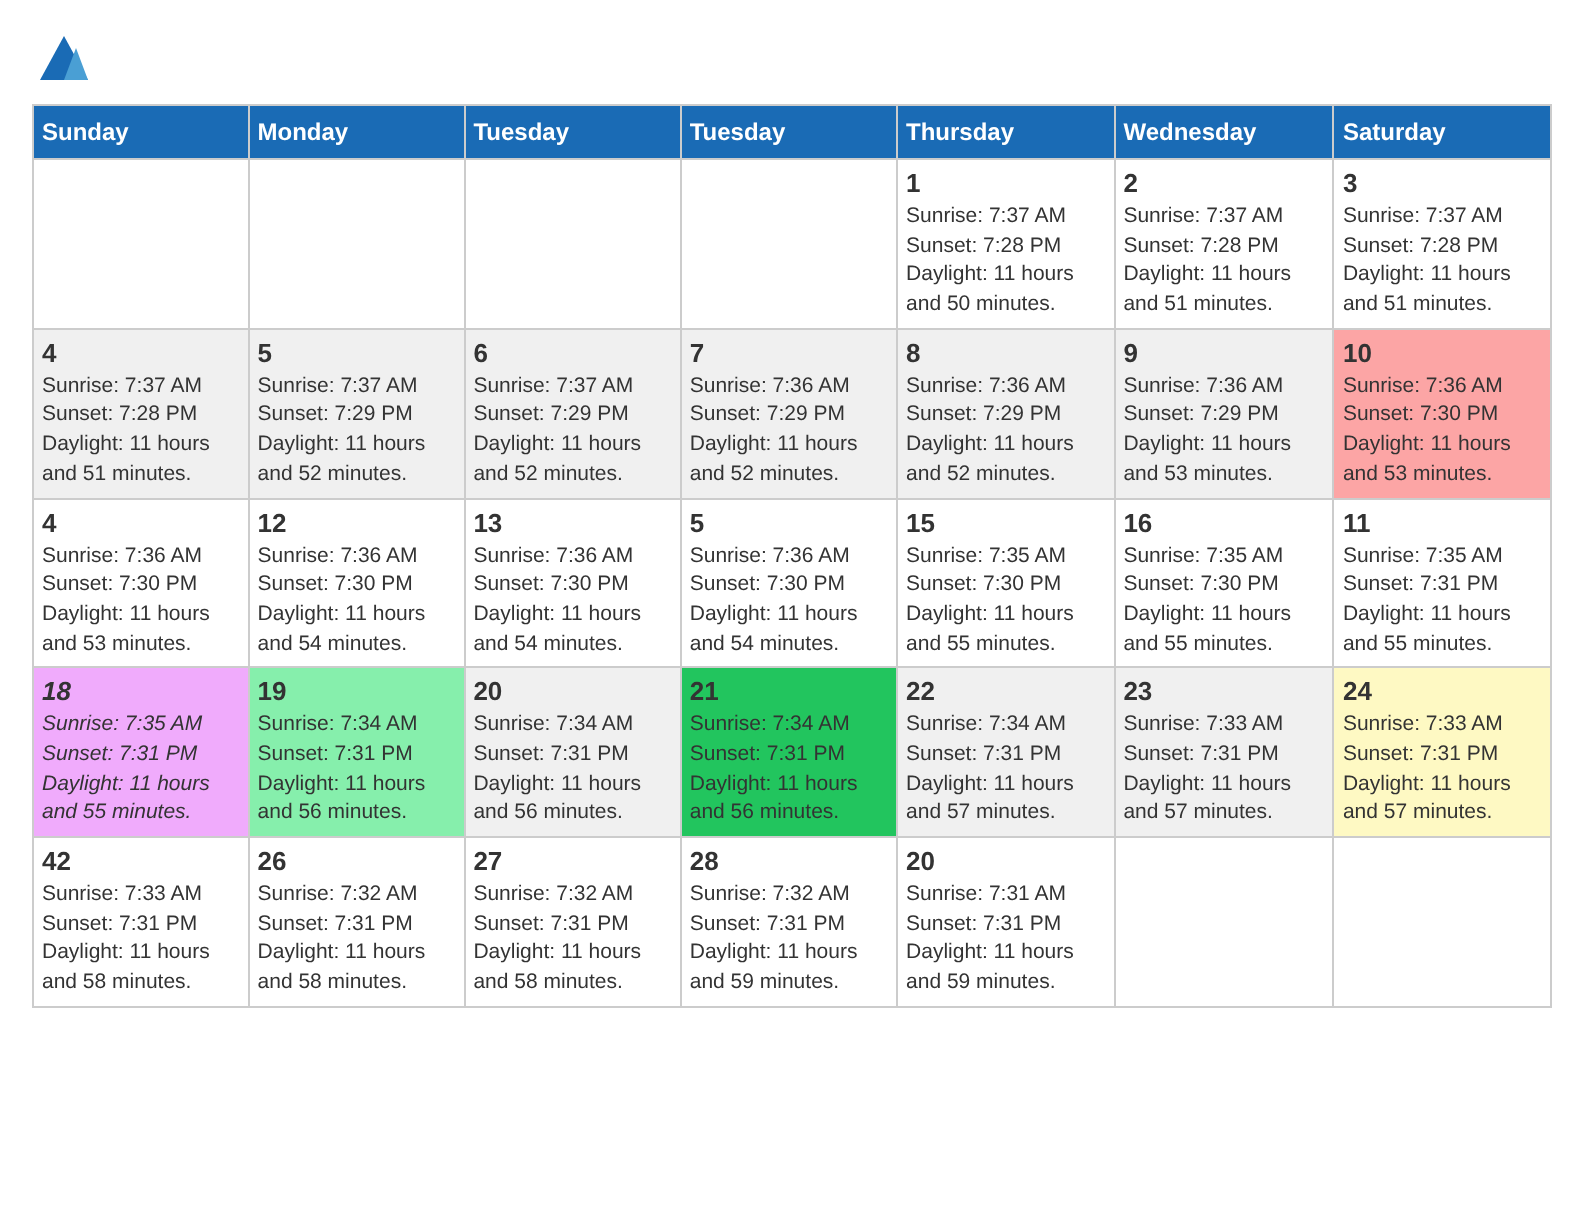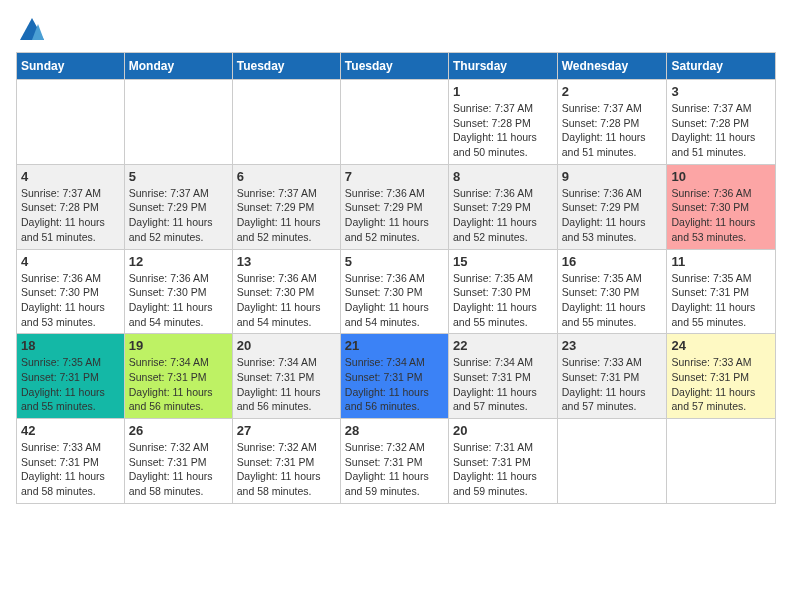--- a/index.html
+++ b/index.html
@@ -238,42 +238,42 @@
         </td>
         <td>
           <span class="day-number">11</span>
           <div class="day-info" style="white-space: pre-line;">Sunrise: 7:35 AM
 Sunset: 7:31 PM
 Daylight: 11 hours
 and 55 minutes.</div>
         </td>
       </tr>
       <tr style="background: rgb(245, 245, 245);">
-        <td style="background: #14b8a6;">
+        <td style="background: #f0abfc; font-style: italic;">
           <span class="day-number">18</span>
           <div class="day-info" style="white-space: pre-line;">Sunrise: 7:35 AM
 Sunset: 7:31 PM
 Daylight: 11 hours
 and 55 minutes.</div>
         </td>
-        <td style="background: #bef264;">
+        <td style="background: #86efac;">
           <span class="day-number">19</span>
           <div class="day-info" style="white-space: pre-line;">Sunrise: 7:34 AM
 Sunset: 7:31 PM
 Daylight: 11 hours
 and 56 minutes.</div>
         </td>
         <td style="background: rgb(240, 240, 240);">
           <span class="day-number">20</span>
           <div class="day-info" style="white-space: pre-line;">Sunrise: 7:34 AM
 Sunset: 7:31 PM
 Daylight: 11 hours
 and 56 minutes.</div>
         </td>
-        <td style="background: #3b82f6;">
+        <td style="background: #22c55e;">
           <span class="day-number">21</span>
           <div class="day-info" style="white-space: pre-line;">Sunrise: 7:34 AM
 Sunset: 7:31 PM
 Daylight: 11 hours
 and 56 minutes.</div>
         </td>
         <td style="background: rgb(240, 240, 240);">
           <span class="day-number">22</span>
           <div class="day-info" style="white-space: pre-line;">Sunrise: 7:34 AM
 Sunset: 7:31 PM

